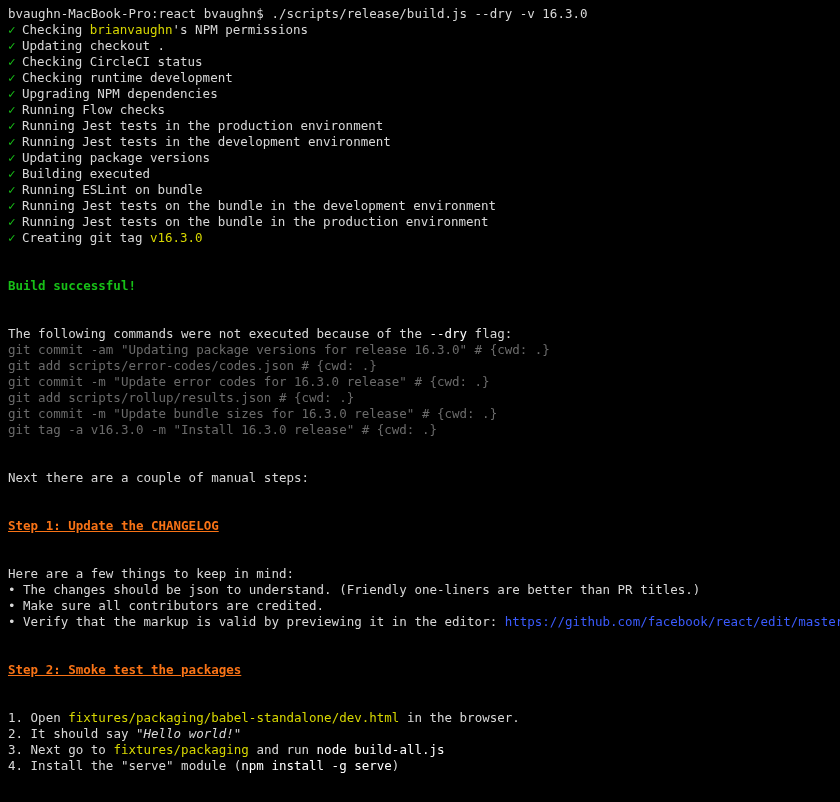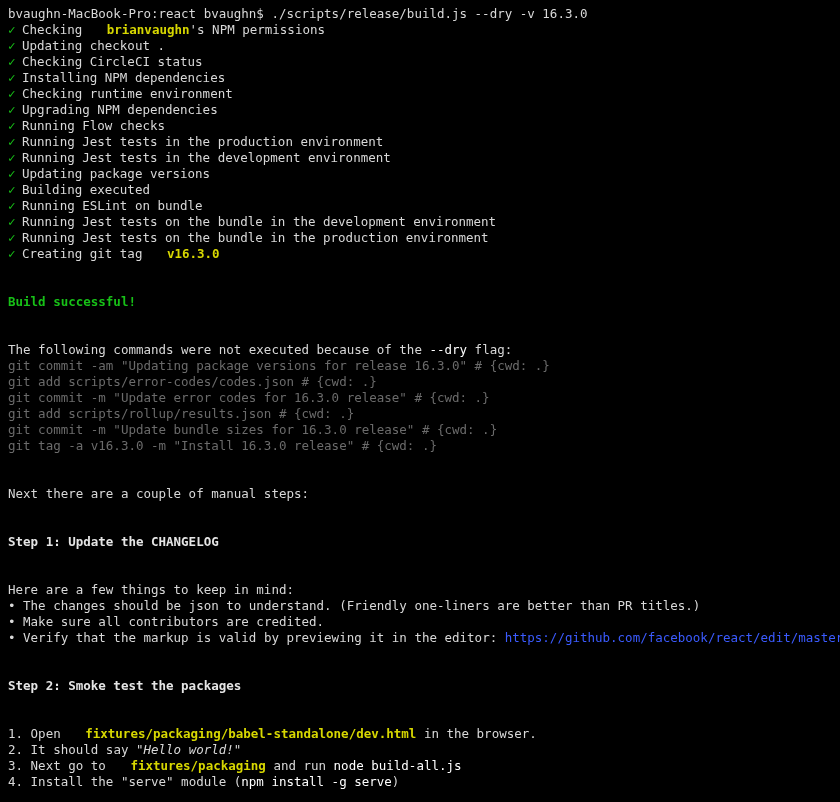--- a/index.html
+++ b/index.html
@@ -29,42 +29,42 @@
   .blank { height: 16px; }
   .check {
     color: #17c017;
     display: inline-block;
     width: 14px;
   }
   .prompt-host { color: #d8d8d8; }
   .cmd { color: #d8d8d8; }
   .white { color: #ffffff; }
   .bold { font-weight: normal; }
-  .yellow { color: #d7d700; font-weight: bold; margin-left: 17px; }
+  .yellow { color: #d7d700; font-weight: normal; }
   .green { color: #17c017; font-weight: bold; }
   .dim { color: #6b6b6b; }
   .italic { font-style: italic; }
   .heading {
-    color: #e5e5e5;
+    color: #f97316;
     font-weight: bold;
+    text-decoration: underline;
   }
   .link { color: #3b5bff; }
 </style>
 </head>
 <body>
 
 <div class="terminal">
 
   <div class="line"><span class="prompt-host">bvaughn-MacBook-Pro:react bvaughn$ </span><span class="cmd">./scripts/release/build.js --dry -v 16.3.0</span></div>
 
   <div class="line"><span class="check">✓</span><span>Checking </span><span class="yellow">brianvaughn</span><span>'s NPM permissions</span></div>
   <div class="line"><span class="check">✓</span><span>Updating checkout .</span><span class="yellow"></span><span></span></div>
   <div class="line"><span class="check">✓</span><span>Checking CircleCI status</span><span class="yellow"></span><span></span></div>
-  <div class="line"><span class="check">✓</span><span>Installing NPM dependencies</span><span class="yellow"></span><span></span></div>
-  <div class="line"><span class="check">✓</span><span>Checking runtime environment</span><span class="yellow"></span><span></span></div>
+  <div class="line"><span class="check">✓</span><span>Checking runtime development</span><span class="yellow"></span><span></span></div>
   <div class="line"><span class="check">✓</span><span>Upgrading NPM dependencies</span><span class="yellow"></span><span></span></div>
   <div class="line"><span class="check">✓</span><span>Running Flow checks</span><span class="yellow"></span><span></span></div>
   <div class="line"><span class="check">✓</span><span>Running Jest tests in the production environment</span><span class="yellow"></span><span></span></div>
   <div class="line"><span class="check">✓</span><span>Running Jest tests in the development environment</span><span class="yellow"></span><span></span></div>
   <div class="line"><span class="check">✓</span><span>Updating package versions</span><span class="yellow"></span><span></span></div>
   <div class="line"><span class="check">✓</span><span>Building executed</span><span class="yellow"></span><span></span></div>
   <div class="line"><span class="check">✓</span><span>Running ESLint on bundle</span><span class="yellow"></span><span></span></div>
   <div class="line"><span class="check">✓</span><span>Running Jest tests on the bundle in the development environment</span><span class="yellow"></span><span></span></div>
   <div class="line"><span class="check">✓</span><span>Running Jest tests on the bundle in the production environment</span><span class="yellow"></span><span></span></div>
   <div class="line"><span class="check">✓</span><span>Creating git tag </span><span class="yellow">v16.3.0</span><span></span></div>

